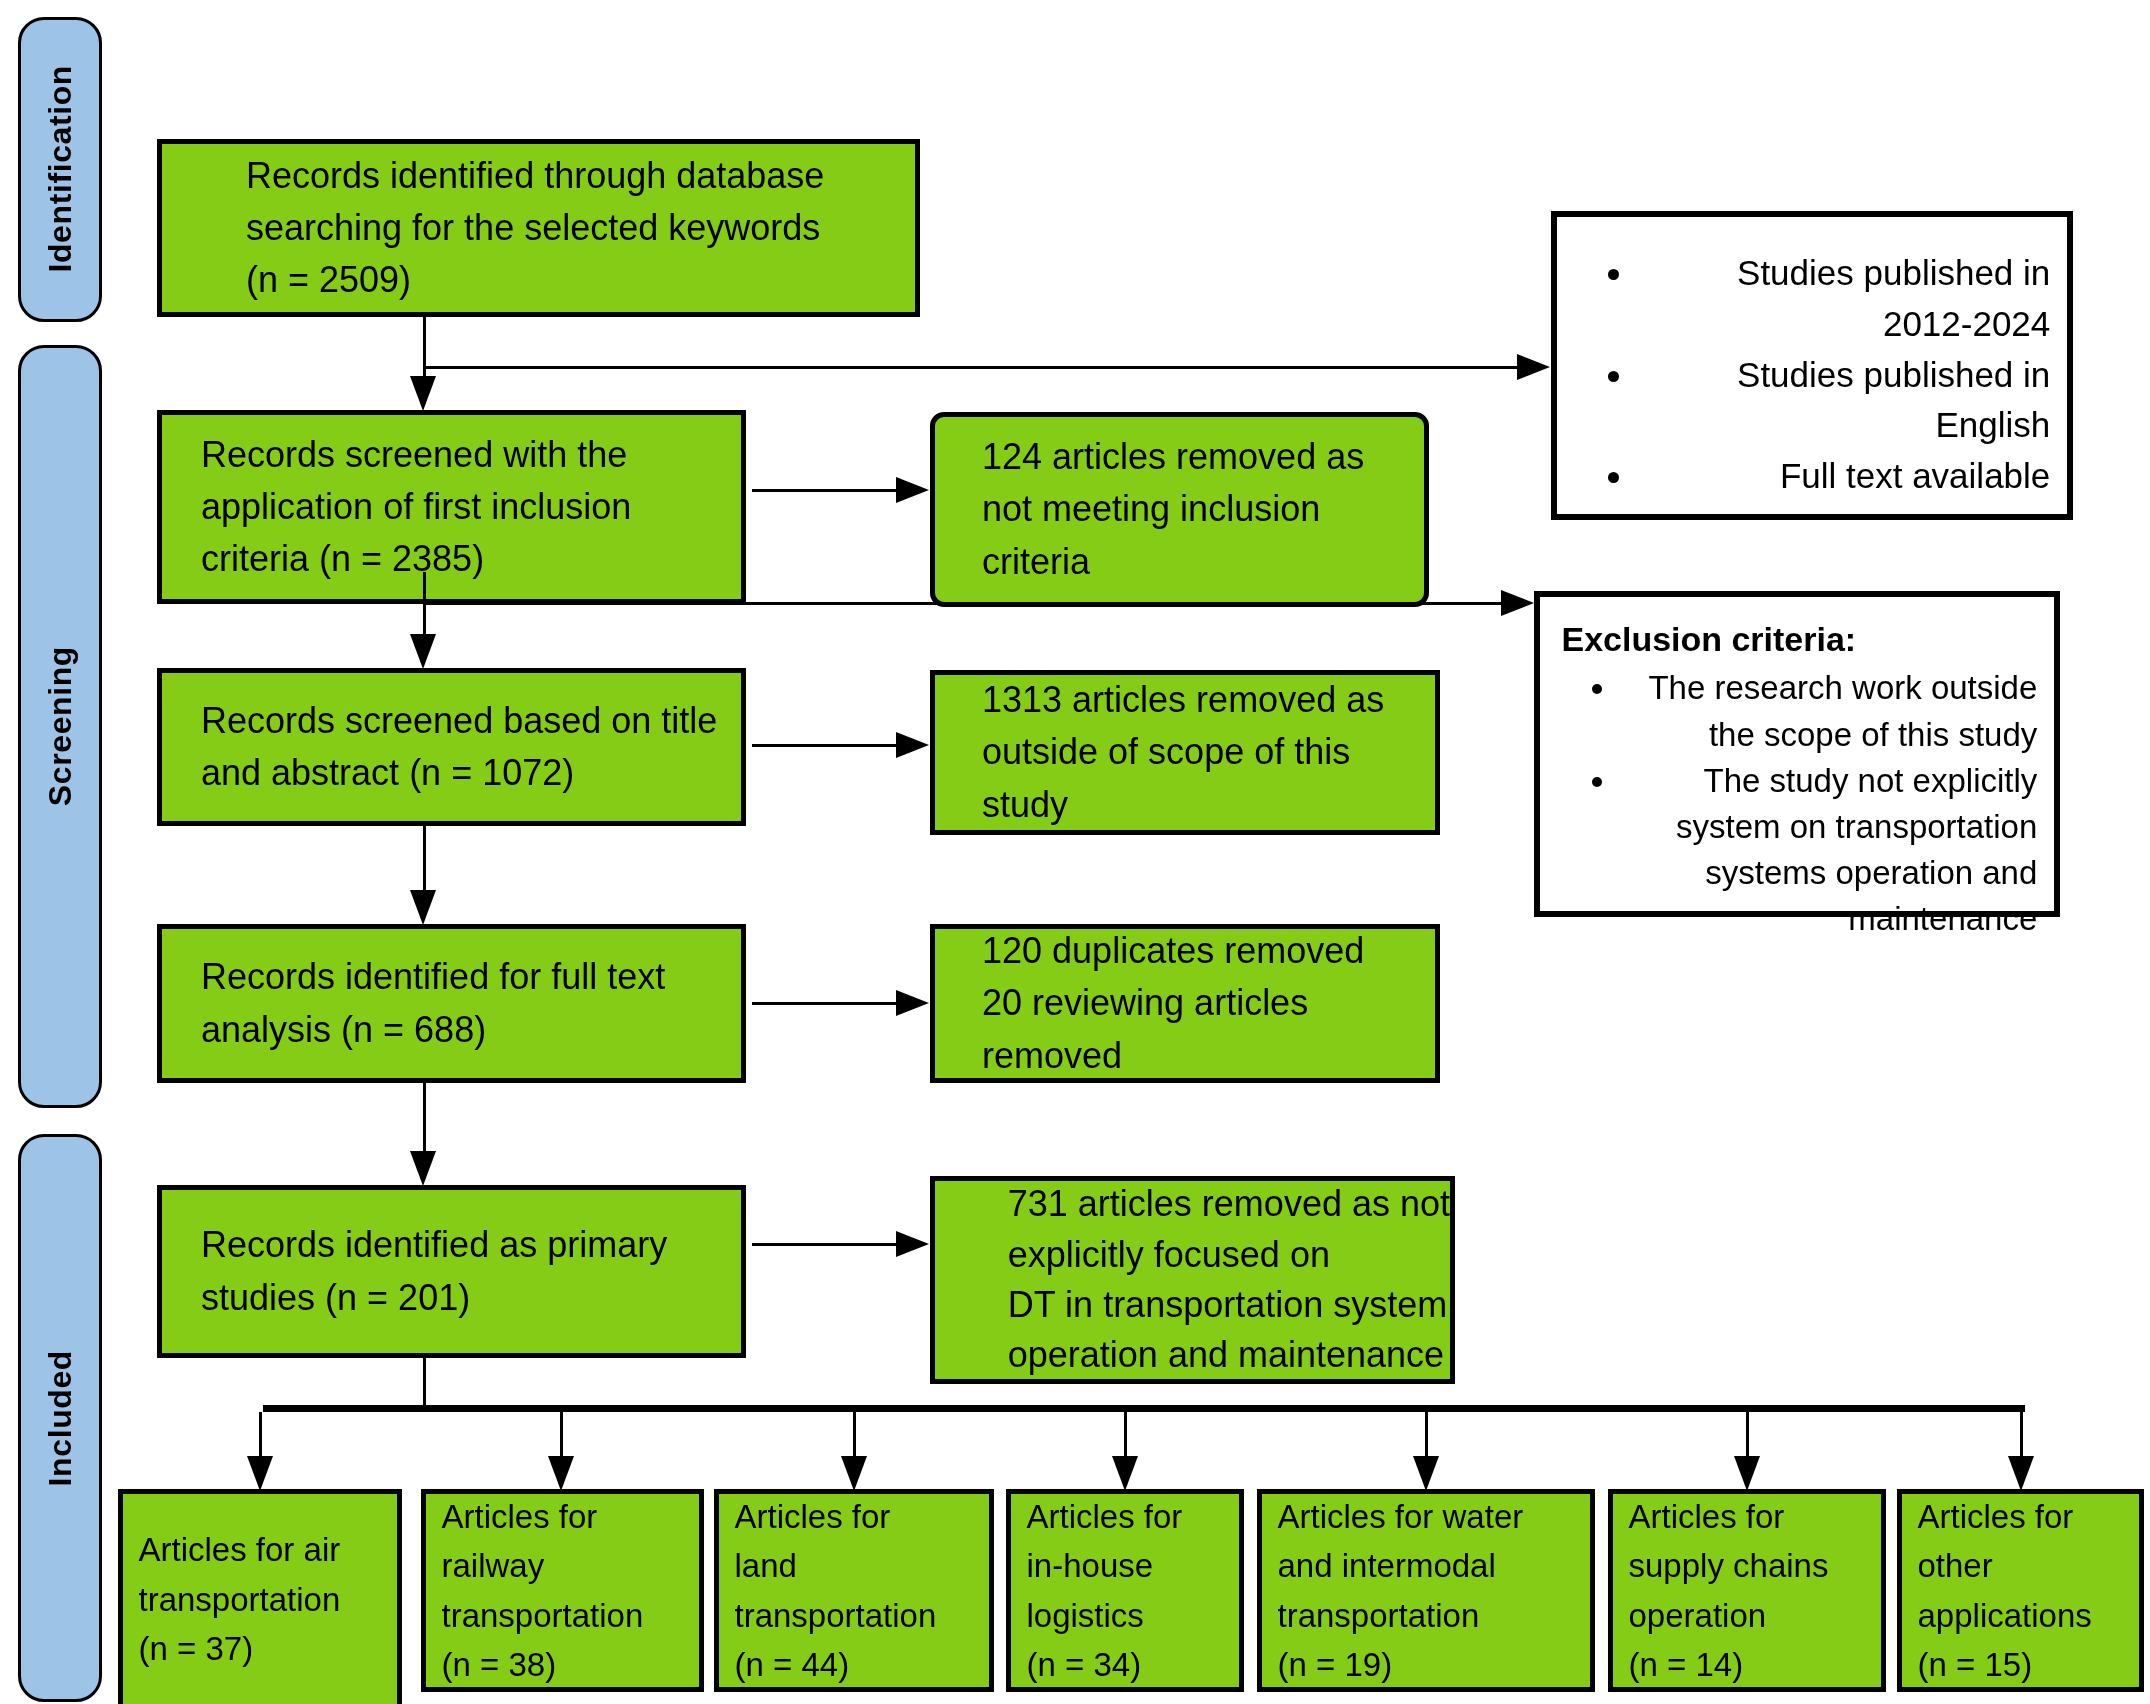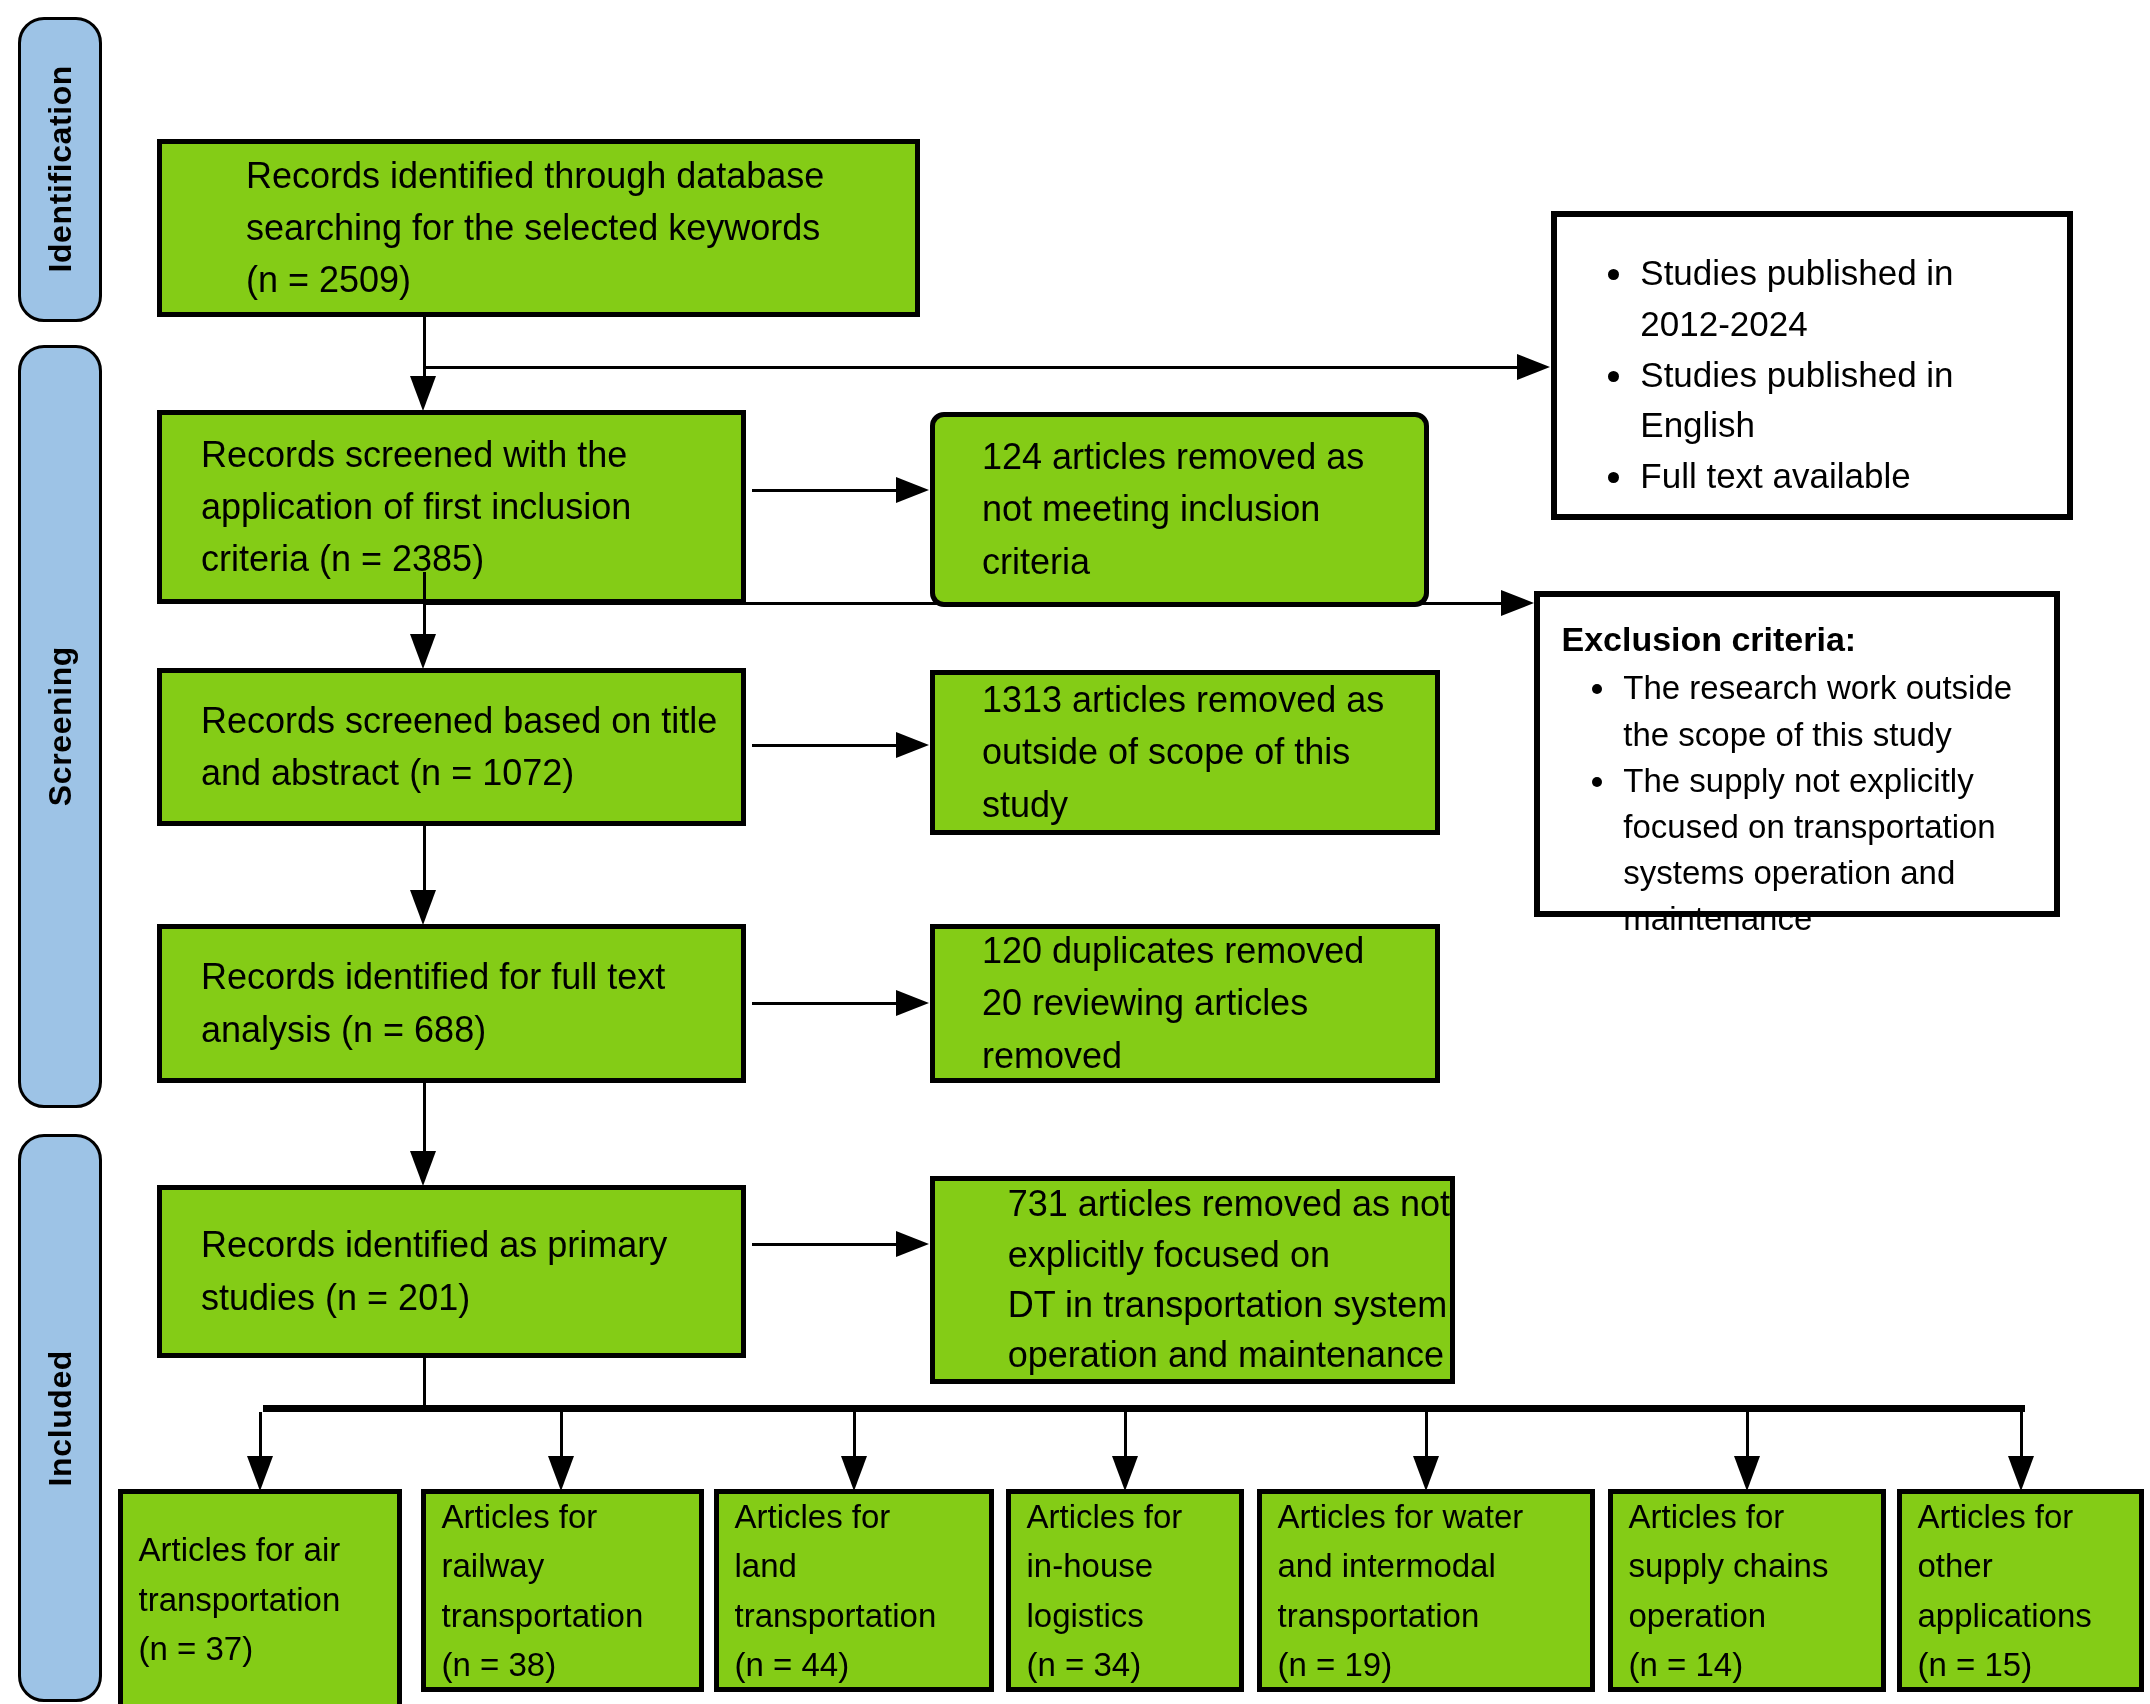--- a/index.html
+++ b/index.html
@@ -48,21 +48,21 @@
   .crit {
     position: absolute;
     background: #fff;
     border: 6px solid #000;
     padding: 30px 16.7px 12px 21.5px;
     font-size: 35px;
     line-height: 1.45;
   }
   .crit.excl { font-size: 33px; line-height: 1.4; padding-top: 18px; }
   .crit h3 { margin: 0; font-size: 1.03em; font-weight: bold; line-height: 1.45; }
-  .crit ul { margin: 1.2px 0 0 0; padding-left: 57px; }
+  .crit ul { margin: 1.2px 0 0 0; padding-left: 57px; text-align: right; }
   .crit li { padding-left: 4.8px; margin: 0; }
   .hline, .vline { position: absolute; background: #000; }
   .arr { position: absolute; width: 0; height: 0; }
   .arr.r { border-top: 13.7px solid transparent; border-bottom: 13.7px solid transparent; border-left: 33px solid #000; }
   .arr.d { border-left: 13px solid transparent; border-right: 13px solid transparent; border-top: 35px solid #000; }
 </style>
 </head>
 <body>
 
 <div class="canvas">
@@ -126,21 +126,21 @@
     <ul>
       <li>Studies published in 2012-2024</li>
       <li>Studies published in English</li>
       <li>Full text available</li>
     </ul>
   </div>
   <div class="crit excl" style="left:1534px;top:591px;width:526px;height:326px;">
     <h3>Exclusion criteria:</h3>
     <ul>
       <li>The research work outside the scope of this study</li>
-      <li>The supply not explicitly focused on transportation systems operation and maintenance</li>
+      <li>The study not explicitly system on transportation systems operation and maintenance</li>
     </ul>
   </div>
 
   <div class="wbox cat" style="left:118px;top:1489px;width:284px;height:221px;padding-left:15.5px;">
     <div class="btxt">Articles for air
 transportation
 (n = 37)</div>
   </div>
   <div class="wbox cat" style="left:421px;top:1489px;width:283px;height:203px;padding-left:15.5px;">
     <div class="btxt">Articles for

